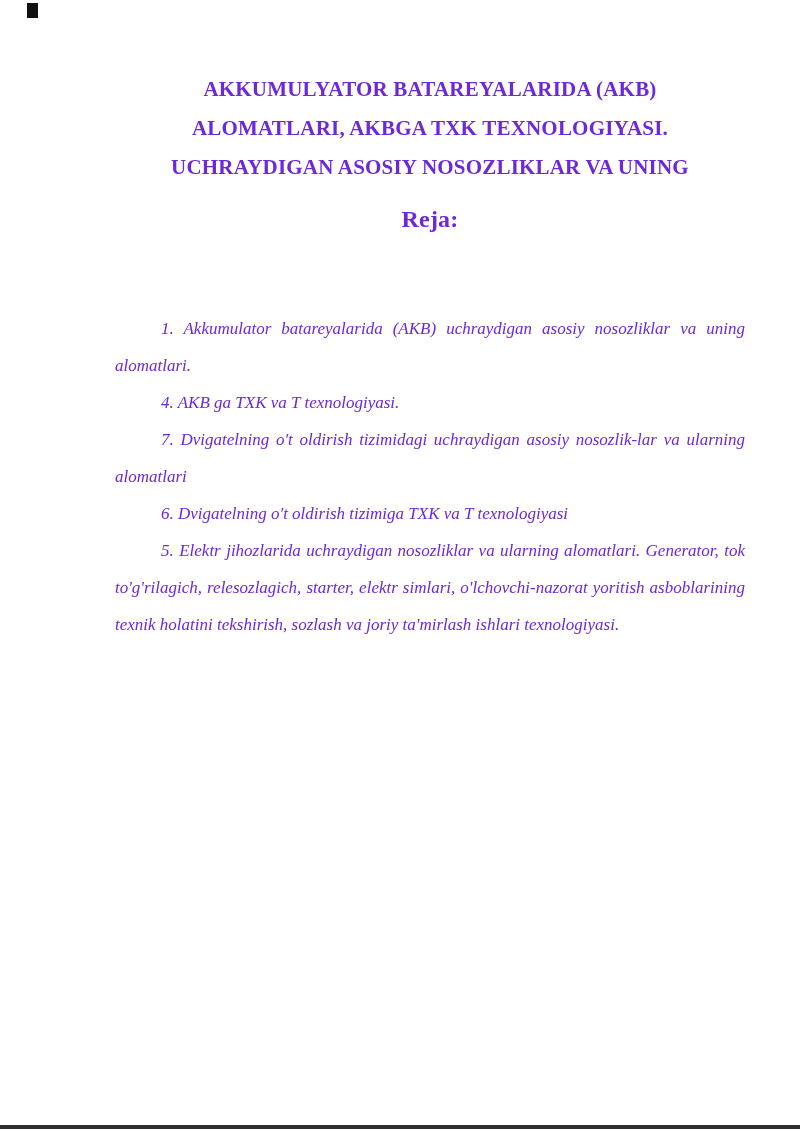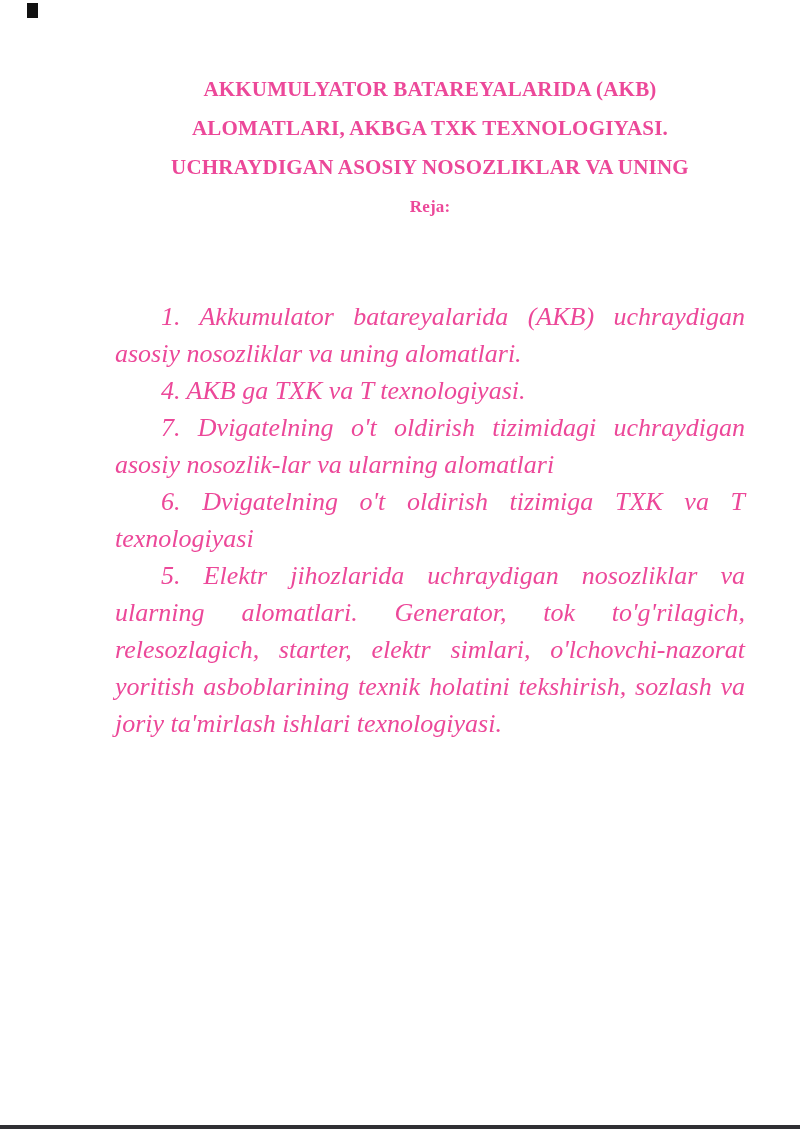--- a/index.html
+++ b/index.html
@@ -5,21 +5,21 @@
   html, body {
     margin: 0;
     padding: 0;
     background: #ffffff;
   }
   .page {
     position: relative;
     width: 800px;
     height: 1131px;
     background: #ffffff;
-    color: #ec4899;
+    color: #6d28d9;
     font-family: "Liberation Serif", "DejaVu Serif", serif;
     overflow: hidden;
     box-sizing: border-box;
   }
   .corner-mark {
     position: absolute;
     left: 27px;
     top: 3px;
     width: 11px;
     height: 15px;
@@ -45,28 +45,28 @@
     font-size: 21px;
     line-height: 39px;
     letter-spacing: 0.2px;
   }
   .title-line {
     white-space: nowrap;
   }
   .reja {
     text-align: center;
     font-weight: bold;
-    font-size: 17px;
+    font-size: 24px;
     line-height: 40px;
-    margin-top: 0px;
+    margin-top: 12px;
   }
   .body-block {
     margin-top: 71px;
     font-style: italic;
-    font-size: 26px;
+    font-size: 17px;
     line-height: 37px;
   }
   .body-block p {
     margin: 0;
     text-align: justify;
     text-indent: 46px;
   }
 </style>
 </head>
 <body>

